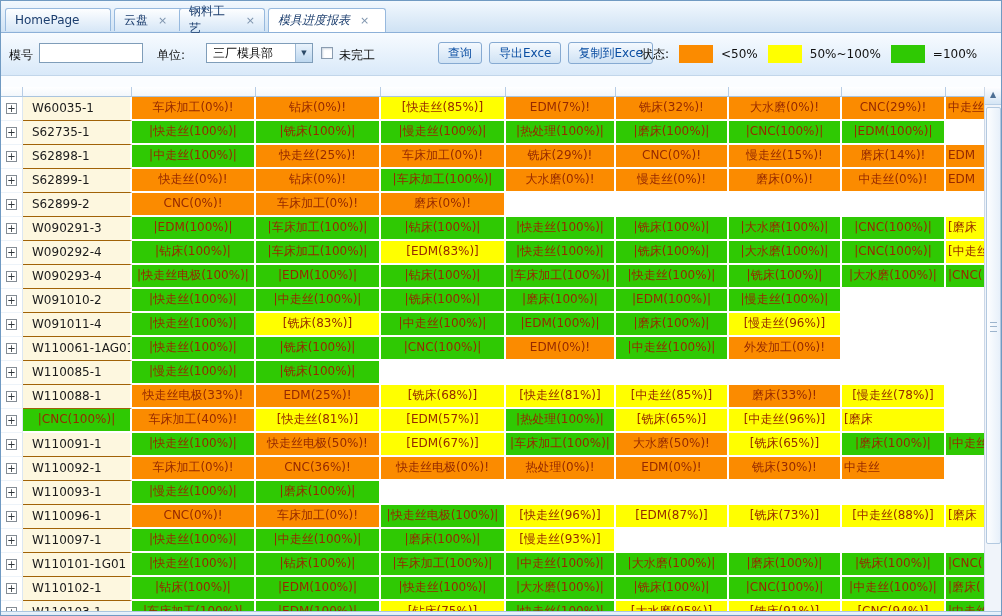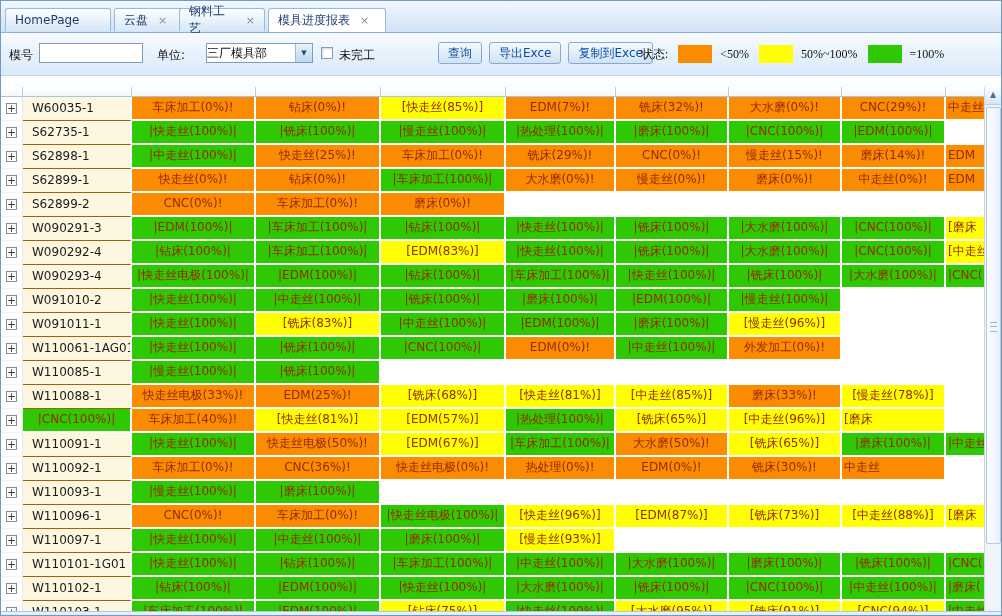--- a/index.html
+++ b/index.html
@@ -7,43 +7,43 @@
           border:1px solid #709ac2;box-sizing:border-box;
           font-family:"DejaVu Sans","Liberation Sans",sans-serif;}
 
   
   .tabbar{position:relative;height:31px;background:linear-gradient(#f2f8fe,#cfe2f4);
           border-bottom:1px solid #8cb0d8;}
   .tab{position:absolute;top:7px;height:23px;box-sizing:border-box;
        background:linear-gradient(#fdfeff,#d7e7f7);border:1px solid #97b9de;
        border-bottom:none;border-radius:3px 3px 0 0;display:flex;align-items:center;
        padding:0 9px;color:#1c3e6e;font-size:12px;cursor:default;}
-  .tab.active{background:#fff;height:24px;z-index:2;}
+  .tab.active{background:#fff;height:24px;z-index:2;font-style:italic;}
   .tab .x{margin-left:10px;color:#7d93ad;font-size:11px;line-height:11px;}
 
   
   .toolbar{position:relative;height:42px;background:linear-gradient(#f7fbff,#d9e9f9);
            border-bottom:1px solid #c2d6ea;font-size:12px;color:#111;}
   .lbl{position:absolute;top:14px;}
   .txt{position:absolute;left:38px;top:10px;width:104px;height:20px;border:1px solid #7f9db9;
        box-sizing:border-box;font-size:12px;padding:0 3px;background:#fff;}
   .select{position:absolute;left:205px;top:10px;width:107px;height:20px;border:1px solid #7f9db9;
           background:#fff;box-sizing:border-box;display:flex;align-items:center;}
-  .select .val{flex:1;font-size:12px;}
+  .select .val{flex:1;padding-left:6px;font-size:12px;}
   .selbtn{width:17px;height:100%;background:linear-gradient(#eaf3fc,#bdd7ef);
           border-left:1px solid #9cb8d4;display:flex;align-items:center;justify-content:center;
           font-size:7px;color:#2c4a68;box-sizing:border-box;}
   .cb{position:absolute;left:320px;top:14px;width:12px;height:12px;background:#fff;
       border:1px solid #8a9cb0;box-sizing:border-box;box-shadow:inset 1px 1px 2px #ccd6e0;}
   .btnrow{position:absolute;left:437px;top:9px;display:flex;gap:7px;}
   .btn{height:22px;box-sizing:border-box;border:1px solid #86aad2;border-radius:3px;
        background:linear-gradient(#f4f9fe,#cfe2f4);color:#0b4ea2;font-size:12px;
        display:flex;align-items:center;padding:0 9px;cursor:default;}
   .legend{position:absolute;left:640px;top:9px;height:24px;display:flex;align-items:center;}
-  .legend .lt{font-size:12px;color:#111;font-family:Liberation Serif, serif;}
+  .legend .lt{font-size:12px;color:#111;}
   .sw{width:34px;height:18px;margin:0 8px 0 10px;}
 
   .gapstrip{height:11px;background:#fbfdff;}
 
   
   .grid-wrap{position:relative;height:524px;overflow:hidden;background:#fff;}
   .grid-clip{position:absolute;left:0;top:0;width:985px;height:524px;overflow:hidden;}
   .grow,.ghead{display:grid;grid-template-columns:22px 109px 124px 125px 125px 110px 113px 113px 104px 113px;
         width:1058px;}
   .ghead{height:10px;}
@@ -271,21 +271,21 @@
             <div class="cell s-g">|磨床(100%)|</div>
             <div class="cell s-g">|EDM(100%)|</div>
             <div class="cell s-g">|慢走丝(100%)|</div>
             <div class="cell s-e"></div>
             <div class="cell s-e c-last"></div>
           </div>
           <div class="grow">
             <div class="cell c-exp">
               <span class="plus">+</span>
             </div>
-            <div class="c-mold">W091011-1</div>
+            <div class="c-mold">W091011-4</div>
             <div class="cell s-g">|快走丝(100%)|</div>
             <div class="cell s-y">[铣床(83%)]</div>
             <div class="cell s-g">|中走丝(100%)|</div>
             <div class="cell s-g">|EDM(100%)|</div>
             <div class="cell s-g">|磨床(100%)|</div>
             <div class="cell s-y">[慢走丝(96%)]</div>
             <div class="cell s-e"></div>
             <div class="cell s-e c-last"></div>
           </div>
           <div class="grow">

